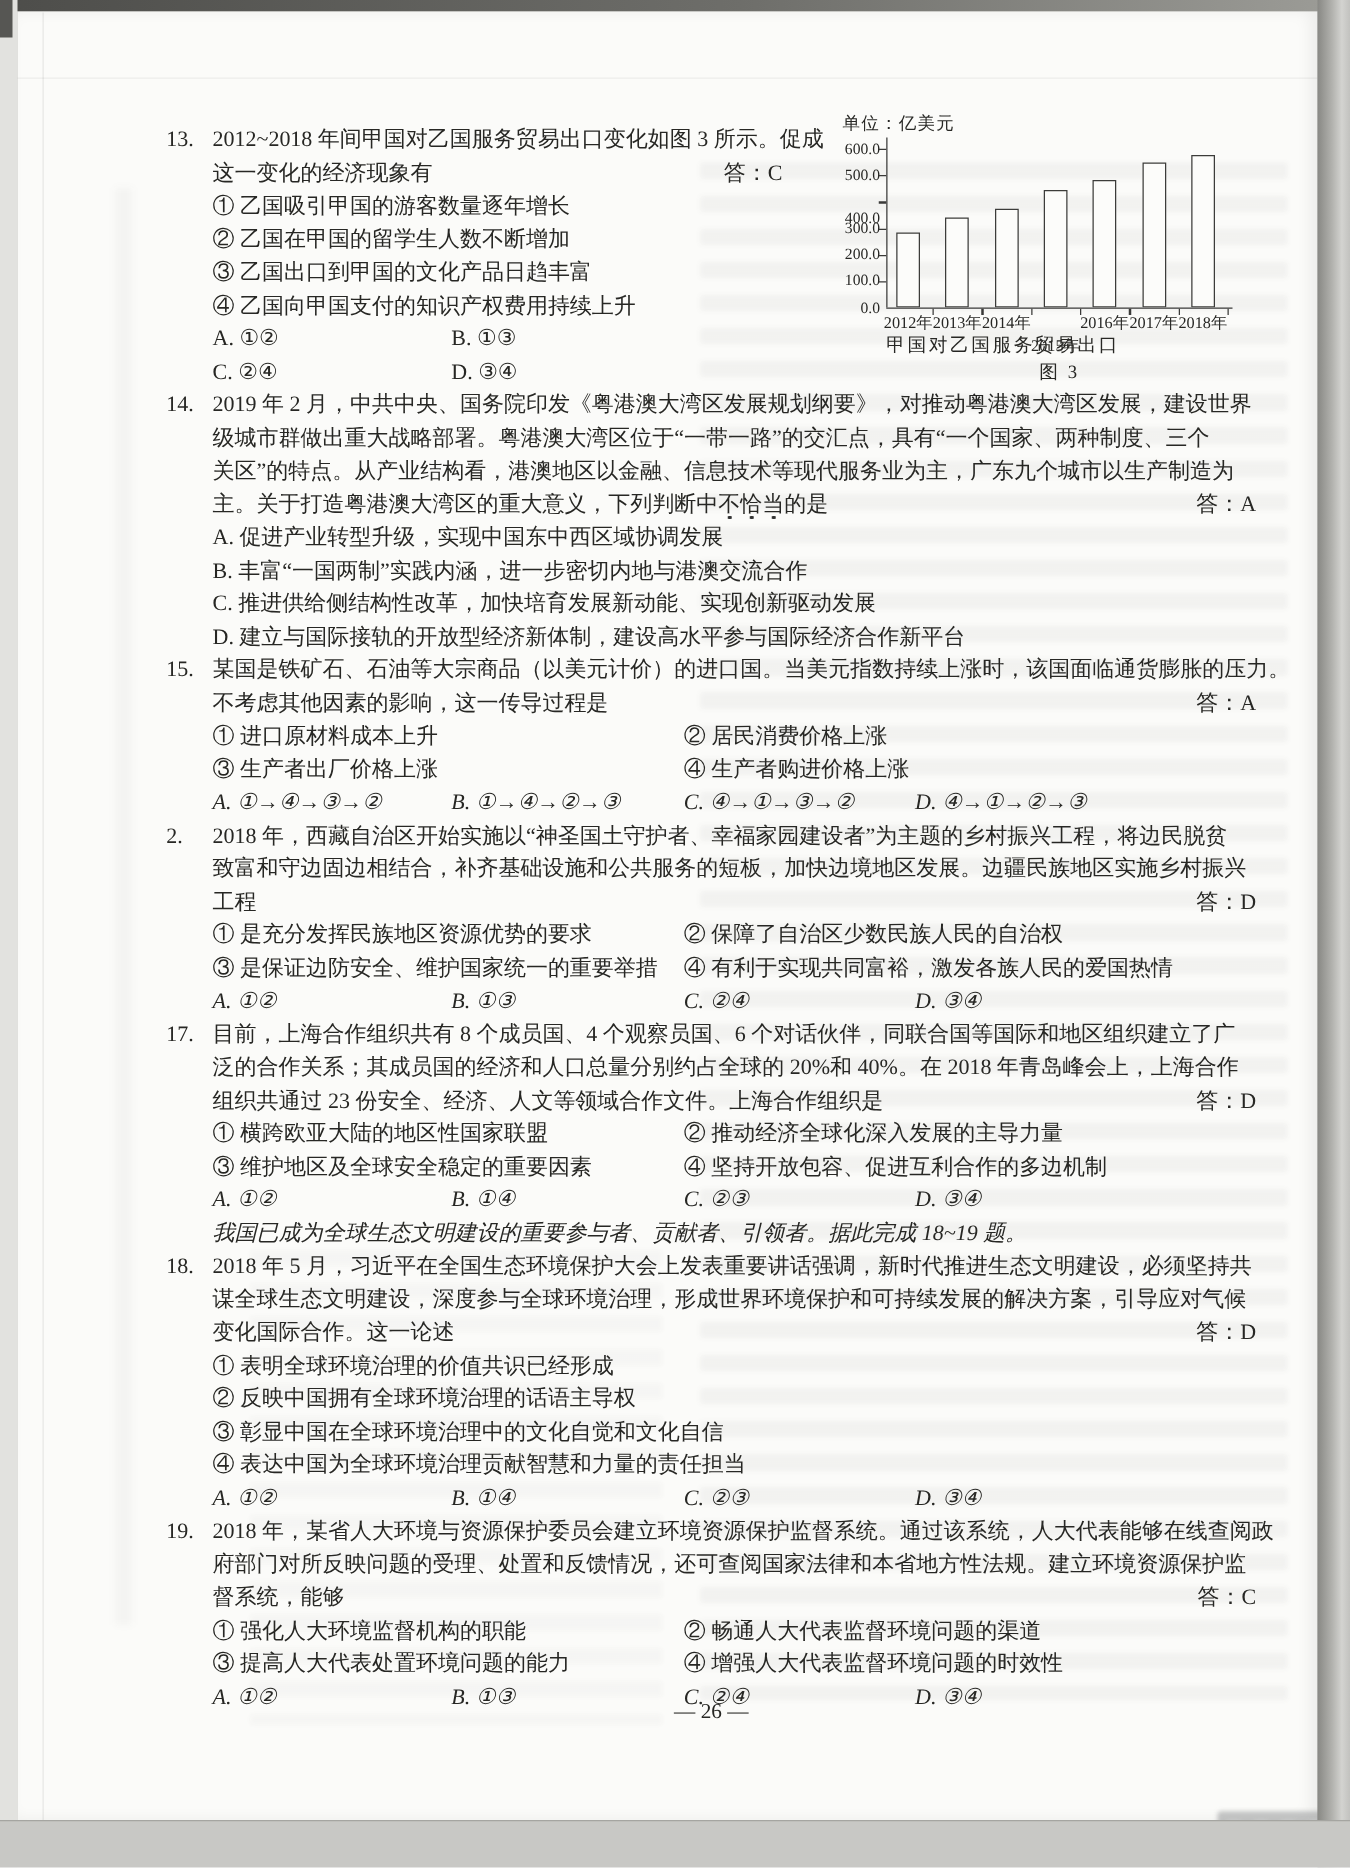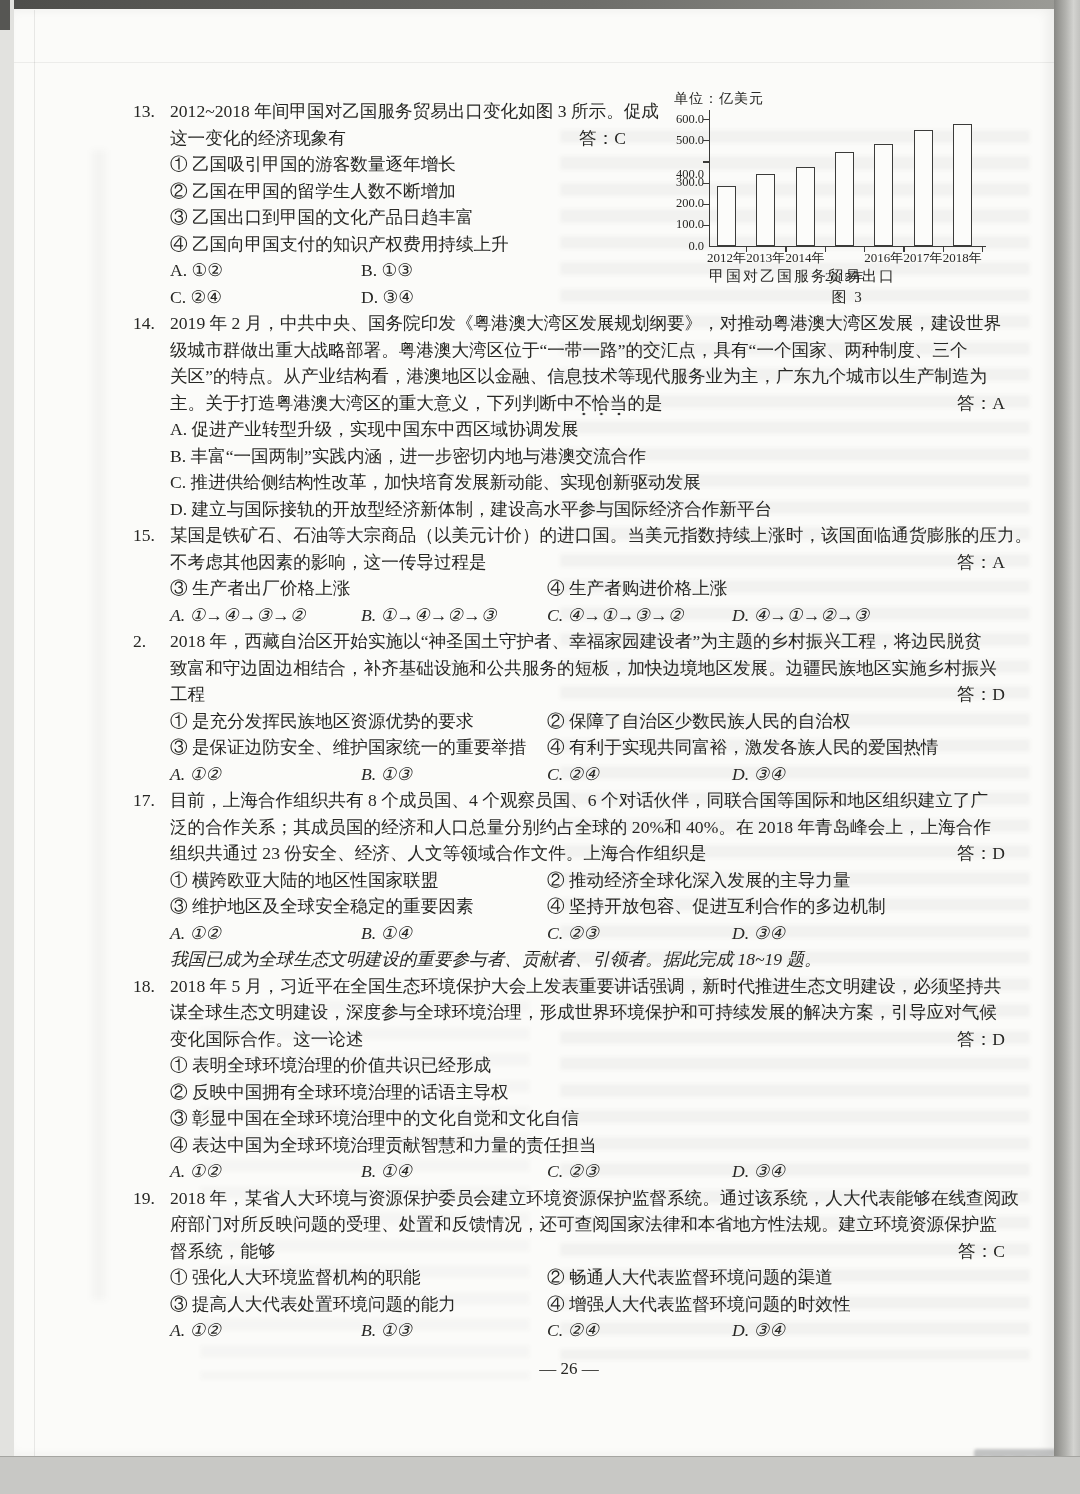--- a/index.html
+++ b/index.html
@@ -137,20 +137,24 @@
         <div class="line stem-line"><span class="stem-text"><span>主。关于打造粤港澳大湾区的重大意义，下列判断中</span><span class="emph">不恰当</span><span>的是</span></span><span class="ans">答：A</span></div>
         <div class="line">A. 促进产业转型升级，实现中国东中西区域协调发展</div>
         <div class="line">B. 丰富“一国两制”实践内涵，进一步密切内地与港澳交流合作</div>
         <div class="line">C. 推进供给侧结构性改革，加快培育发展新动能、实现创新驱动发展</div>
         <div class="line">D. 建立与国际接轨的开放型经济新体制，建设高水平参与国际经济合作新平台</div>
       </div>
       <div class="q">
         <div class="line stem-line"><span class="qnum">15.</span><span class="stem-text">某国是铁矿石、石油等大宗商品（以美元计价）的进口国。当美元指数持续上涨时，该国面临通货膨胀的压力。</span></div>
         <div class="line stem-line"><span class="stem-text">不考虑其他因素的影响，这一传导过程是</span><span class="ans">答：A</span></div>
         <div class="line opt2">
+          <span>① 进口原材料成本上升</span>
+          <span>② 居民消费价格上涨</span>
+        </div>
+        <div class="line opt2">
           <span>③ 生产者出厂价格上涨</span>
           <span>④ 生产者购进价格上涨</span>
         </div>
         <div class="line choices4">
           <span>A. ①→④→③→②</span>
           <span>B. ①→④→②→③</span>
           <span>C. ④→①→③→②</span>
           <span>D. ④→①→②→③</span>
         </div>
       </div>

